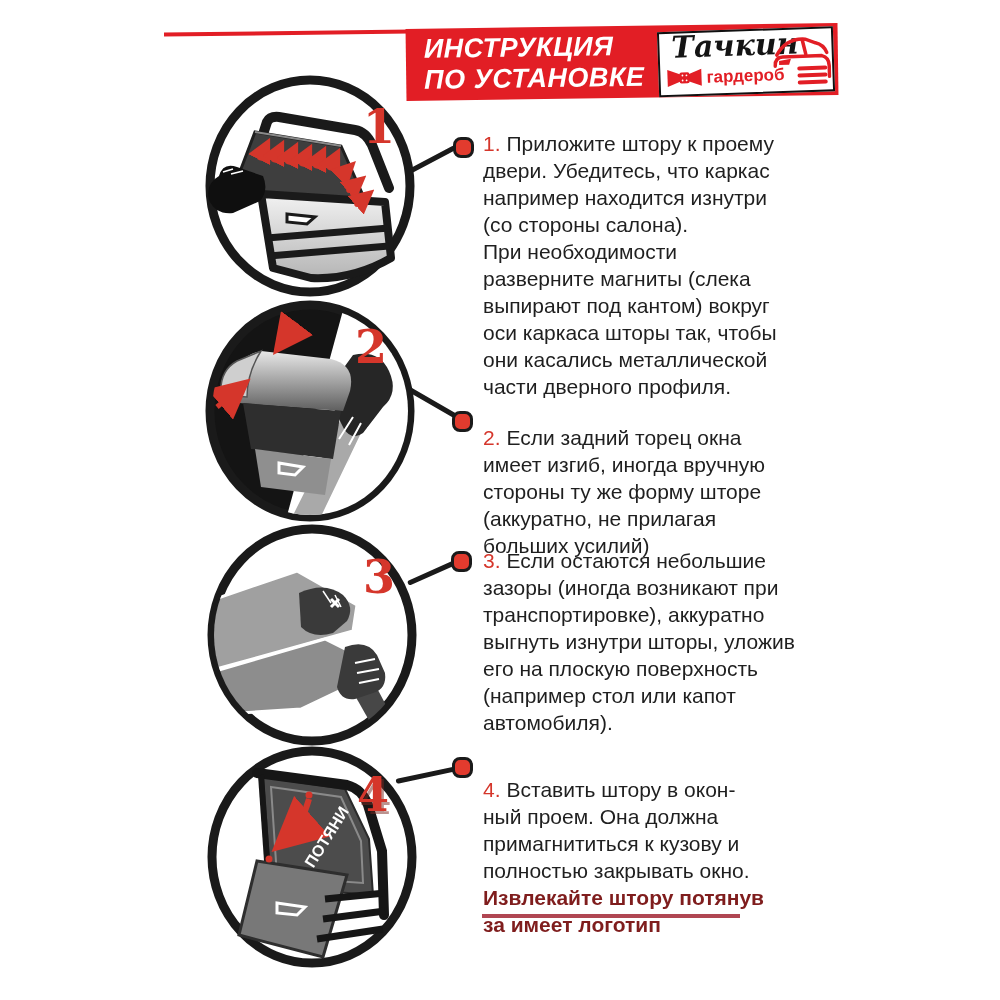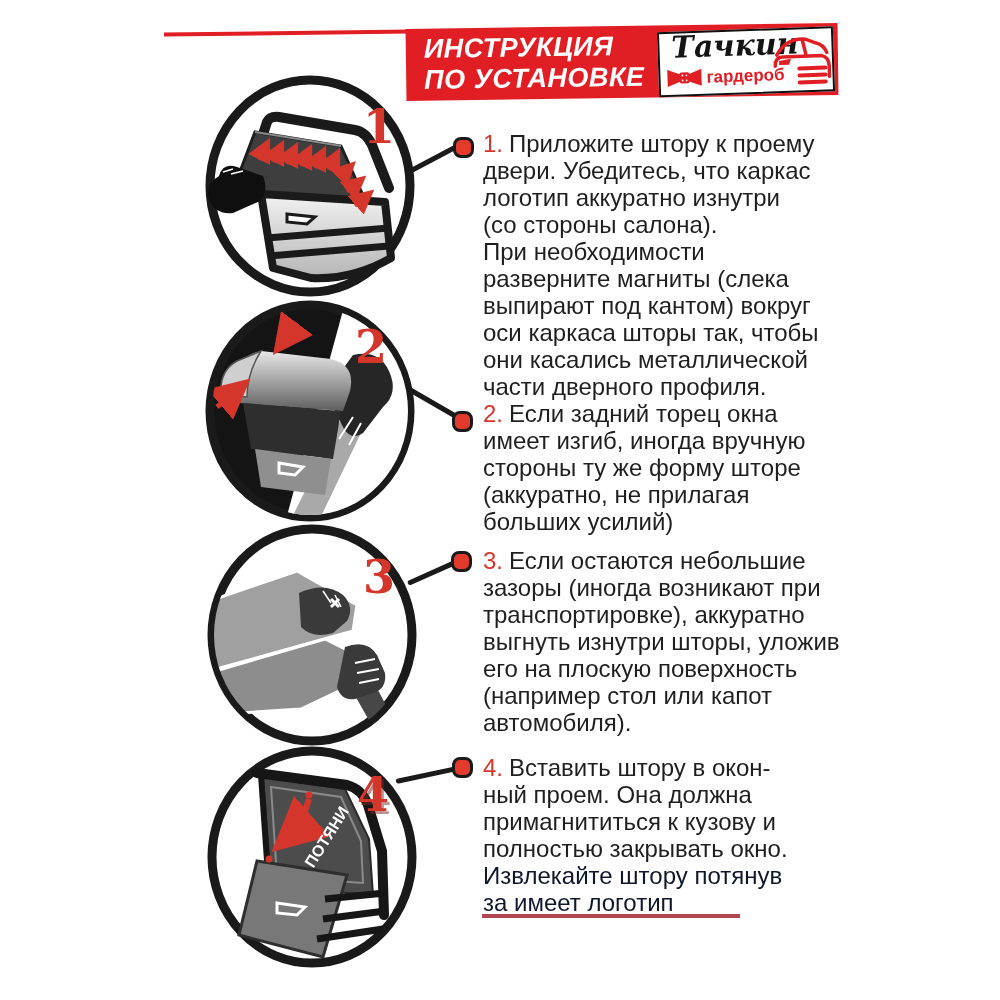--- a/index.html
+++ b/index.html
@@ -19,24 +19,24 @@
   .brand-sub{position:absolute;left:46px;bottom:6px;font-weight:bold;font-size:17px;color:#e21e25;white-space:nowrap;}
   .bowtie{position:absolute;left:6px;bottom:5px;}
   .carlogo{position:absolute;right:1px;top:3px;}
   
   .fig{position:absolute;width:214px;height:228px;}
   .badge{font-family:"DejaVu Serif",serif;font-weight:bold;}
   
   .leader{position:absolute;height:5px;background:#1a1a1a;border-radius:3px;transform-origin:0 50%;}
   .marker{position:absolute;width:21px;height:21px;background:#e23b2e;border:3px solid #1a1a1a;border-radius:8px;box-sizing:border-box;}
   
-  .step-text{position:absolute;left:483px;width:378px;font-size:24px;line-height:27px;color:#1f1f1f;}
+  .step-text{position:absolute;left:483px;width:378px;font-size:21px;line-height:27px;color:#1f1f1f;}
   .ln{white-space:nowrap;}
   .stepnum{color:#d5362b;margin-right:6px;}
-  .redline{color:#0f172a;}
+  .redline{color:#7f1d1d;font-weight:bold;}
   .red-underline{position:absolute;left:482px;top:914px;width:258px;height:4px;background:#b04652;}
 </style>
 </head>
 <body>
 
 <div class="banner-tail"></div>
 
 <div class="banner">
   <div class="banner-title">
     <div>ИНСТРУКЦИЯ</div>
@@ -189,49 +189,49 @@
     <circle cx="64" cy="116" r="3.5" fill="#d5362b"></circle>
     <text x="84" y="126" font-size="16" font-weight="bold" fill="#ffffff" transform="rotate(-58 96 104)">ПОТЯНИ</text>
   </g>
   <text class="badge" x="152" y="68" font-size="46" fill="#7a2a22" opacity="0.5" transform="translate(2.5,2.5)">4</text>
   <text class="badge" x="152" y="68" font-size="46" fill="#d5362b">4</text>
 </svg>
 
 <div class="step-text" style="top:130px;">
   <div class="ln"><span class="stepnum">1.</span><span>Приложите штору к проему</span></div>
   <div class="ln">двери. Убедитесь, что каркас</div>
-  <div class="ln">логотип аккуратно изнутри</div>
+  <div class="ln">например находится изнутри</div>
   <div class="ln">(со стороны салона).</div>
   <div class="ln">При необходимости</div>
   <div class="ln">разверните магниты (слека</div>
   <div class="ln">выпирают под кантом) вокруг</div>
   <div class="ln">оси каркаса шторы так, чтобы</div>
   <div class="ln">они касались металлической</div>
   <div class="ln">части дверного профиля.</div>
 </div>
 
-<div class="step-text" style="top:400px;">
+<div class="step-text" style="top:424px;">
   <div class="ln"><span class="stepnum">2.</span><span>Если задний торец окна</span></div>
   <div class="ln">имеет изгиб, иногда вручную</div>
   <div class="ln">стороны ту же форму шторе</div>
   <div class="ln">(аккуратно, не прилагая</div>
   <div class="ln">больших усилий)</div>
 </div>
 
 <div class="step-text" style="top:547px;">
   <div class="ln"><span class="stepnum">3.</span><span>Если остаются небольшие</span></div>
   <div class="ln">зазоры (иногда возникают при</div>
   <div class="ln">транспортировке), аккуратно</div>
   <div class="ln">выгнуть изнутри шторы, уложив</div>
   <div class="ln">его на плоскую поверхность</div>
   <div class="ln">(например стол или капот</div>
   <div class="ln">автомобиля).</div>
 </div>
 
-<div class="step-text" style="top:754px;">
+<div class="step-text" style="top:776px;">
   <div class="ln"><span class="stepnum">4.</span><span>Вставить штору в окон-</span></div>
   <div class="ln">ный проем. Она должна</div>
   <div class="ln">примагнититься к кузову и</div>
   <div class="ln">полностью закрывать окно.</div>
   <div class="ln redline">Извлекайте штору потянув</div>
   <div class="ln redline">за имеет логотип</div>
 </div>
 
 <div class="red-underline"></div>
 

